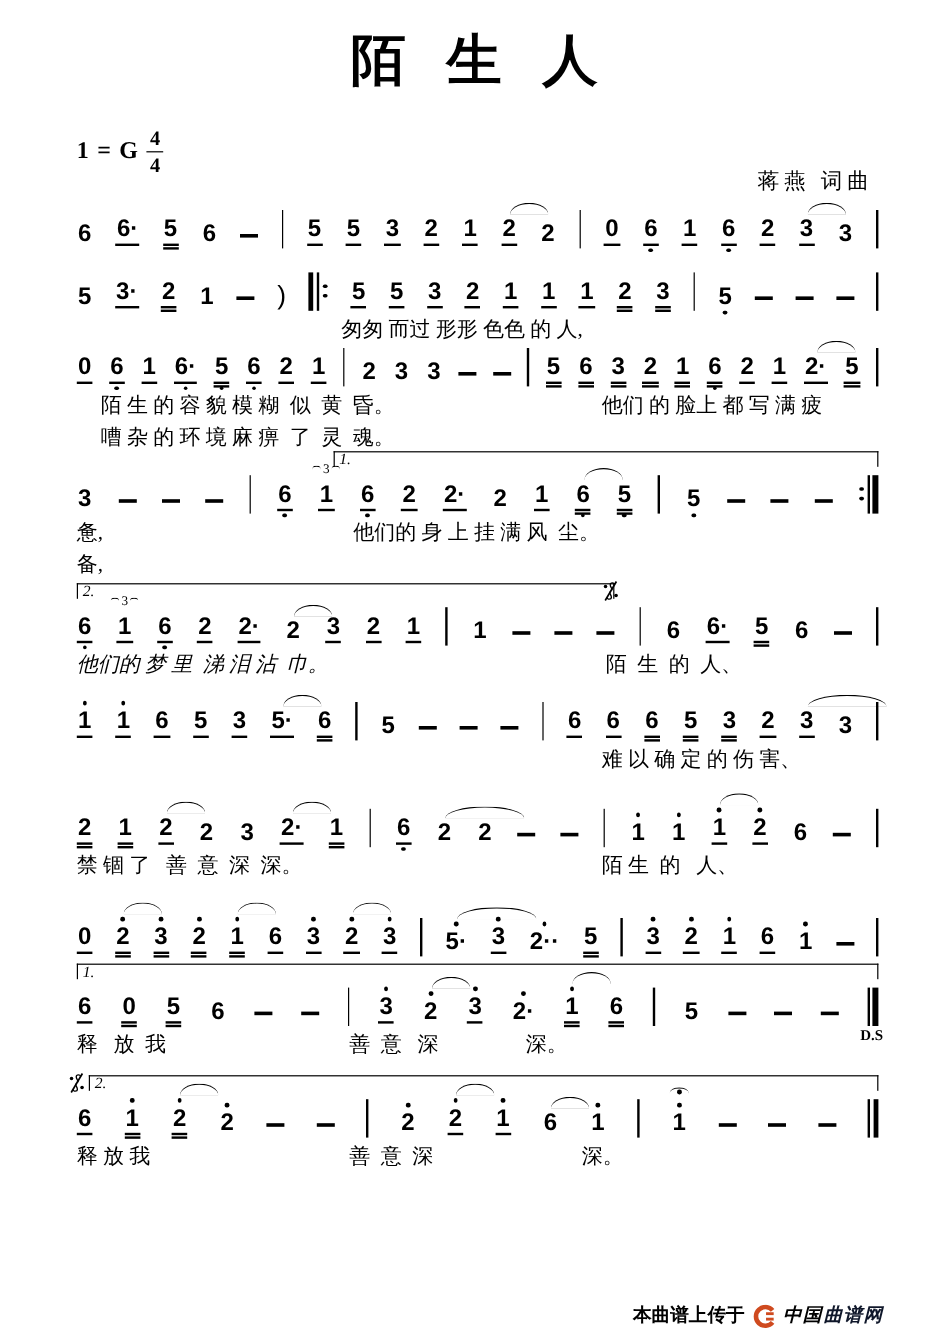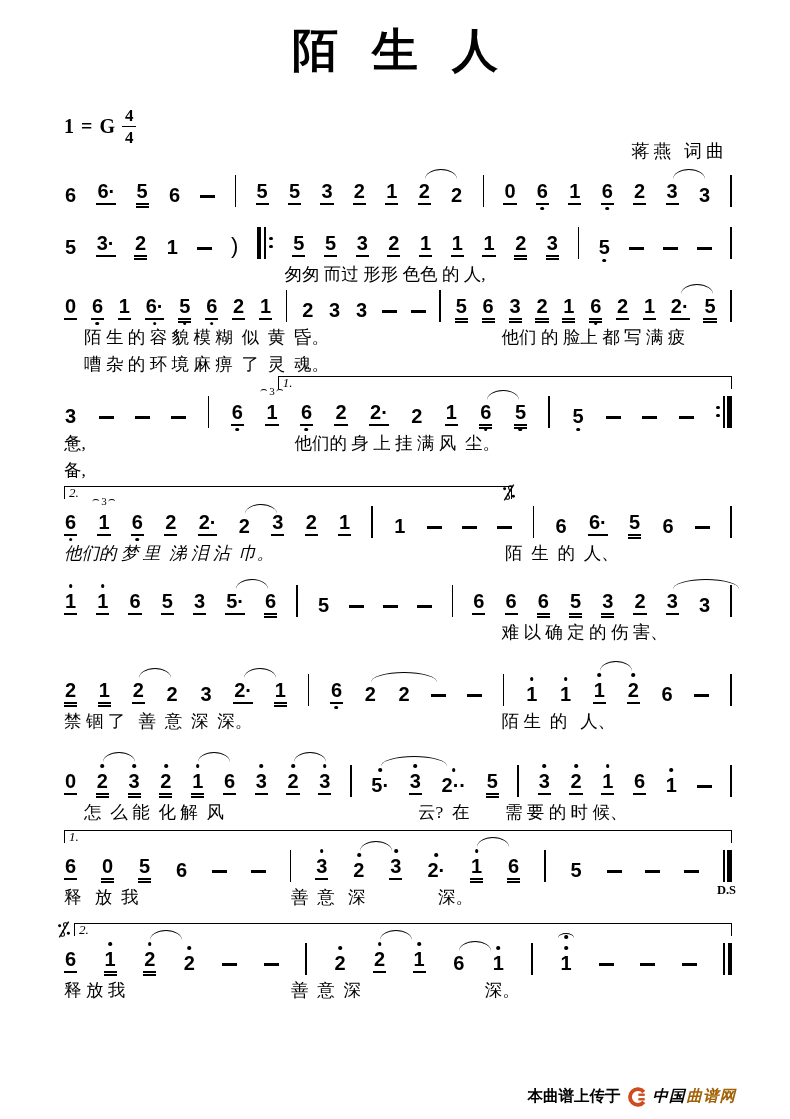--- a/index.html
+++ b/index.html
@@ -338,25 +338,20 @@
         <span class="tok u2"><span class="num">5</span></span>
         <span class="bar"></span>
         <span class="tok u1 hasA"><span class="num">3</span><span class="dotA"></span></span>
         <span class="tok u1 hasA"><span class="num">2</span><span class="dotA"></span></span>
         <span class="tok u1 hasA"><span class="num">1</span><span class="dotA"></span></span>
         <span class="tok u1"><span class="num">6</span></span>
         <span class="tok hasA"><span class="num">1</span><span class="dotA"></span></span>
         <span class="tok dash"></span>
         <span class="bar"></span>
       </div>
-      <div class="lyr">
-        <span style="left: 3%;">怎  么 能  化 解  风</span>
-        <span style="left: 53%;">云?  在</span>
-        <span style="left: 66%;">需 要 的 时 候、</span>
-      </div>
     </div>
     <div class="system sys9 haspad">
       <div class="endbr" style="left: 0%; right: 0%;">
         <span class="lbl">1.</span>
       </div>
       <div class="noterow" style="position: relative;">
         <span class="tok u1"><span class="num">6</span></span>
         <span class="tok u2"><span class="num">0</span></span>
         <span class="tok u2"><span class="num">5</span></span>
         <span class="tok"><span class="num">6</span></span>
@@ -427,14 +422,14 @@
     </div>
   </div>
 
 <div class="footer">
   <span>本曲谱上传于</span>
   <svg class="logo" width="20" height="20" viewBox="0 0 22 22">
     <path d="M18.5 5.5 A 8.6 8.6 0 1 0 18.5 16.5" fill="none" stroke="#cf4a1f" stroke-width="4.2"></path>
     <rect x="12.5" y="7.2" width="7" height="2.6" fill="#cf4a1f"></rect>
     <rect x="12.5" y="12.2" width="7" height="2.6" fill="#cf4a1f"></rect>
   </svg>
-  <span class="brand"><span class="b1" style="color:#000">中国</span><span class="b2" style="color:#a16207">曲谱网</span></span>
+  <span class="brand"><span class="b1" style="color:#000">中国</span><span class="b2" style="color:#0f172a">曲谱网</span></span>
 </div>
 
 </body></html>

